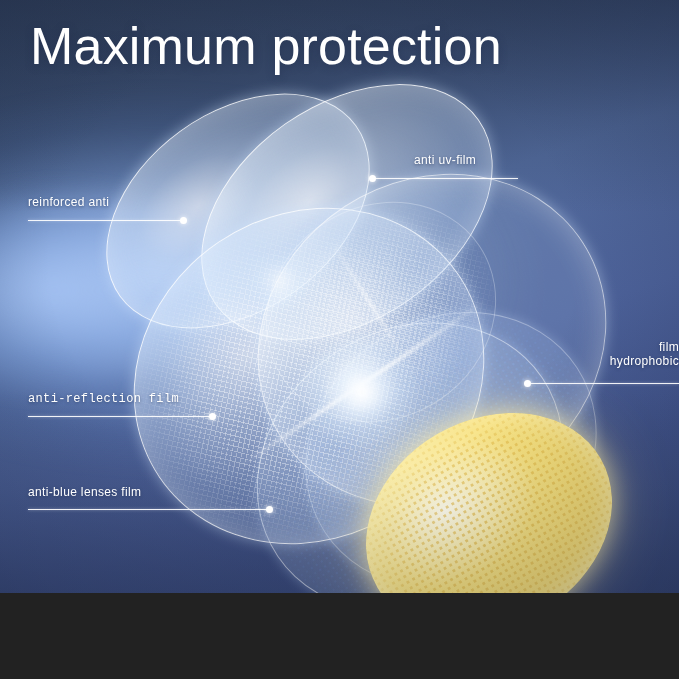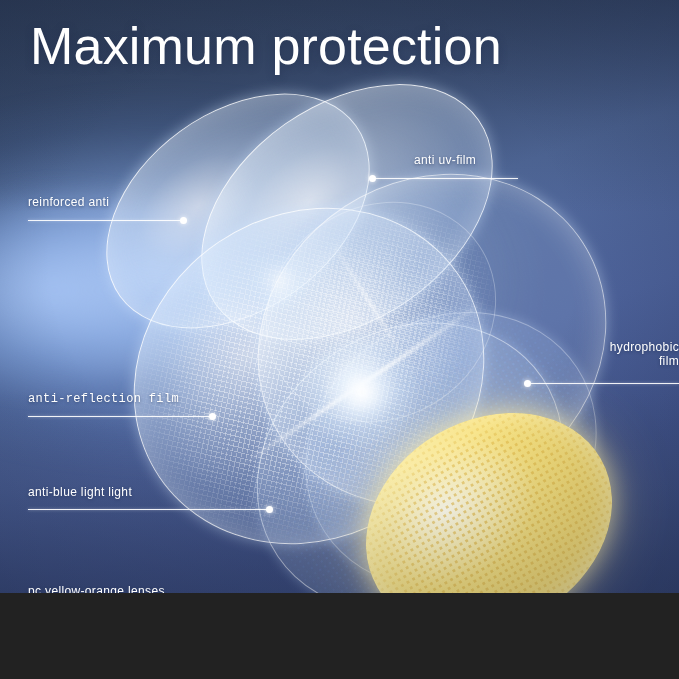--- a/index.html
+++ b/index.html
@@ -304,31 +304,30 @@
 
   <div class="label" style="left:28px; top:195px;">reinforced anti</div>
   <div class="leader" style="left:28px; top:220px; width:158px;"></div>
   <div class="dot" style="left:180px; top:217px;"></div>
 
   <div class="label" style="left:414px; top:153px;">anti uv-film</div>
   <div class="leader" style="left:376px; top:178px; width:142px;"></div>
   <div class="dot" style="left:369px; top:175px;"></div>
 
   <div class="label" style="left:391px; top:340px; width:288px; text-align:right; white-space:normal;">
+    <div>film</div>
     <div>hydrophobic</div>
-    <div>film</div>
   </div>
   <div class="leader" style="left:531px; top:383px; width:148px;"></div>
   <div class="dot" style="left:524px; top:380px;"></div>
 
   <div class="label" style="left:28px; top:392px;font-family:Liberation Mono, monospace;">anti-reflection film</div>
   <div class="leader" style="left:28px; top:416px; width:187px;"></div>
   <div class="dot" style="left:209px; top:413px;"></div>
 
-  <div class="label" style="left:28px; top:485px;">anti-blue light light</div>
+  <div class="label" style="left:28px; top:485px;">anti-blue lenses film</div>
   <div class="leader" style="left:28px; top:509px; width:244px;"></div>
   <div class="dot" style="left:266px; top:506px;"></div>
 
-  <div class="label" style="left:28px; top:584px;">pc yellow-orange lenses</div>
   <div class="leader" style="left:28px; top:608px; width:388px;"></div>
   <div class="dot" style="left:410px; top:605px;"></div>
 
 </div>
 
 </body></html>

